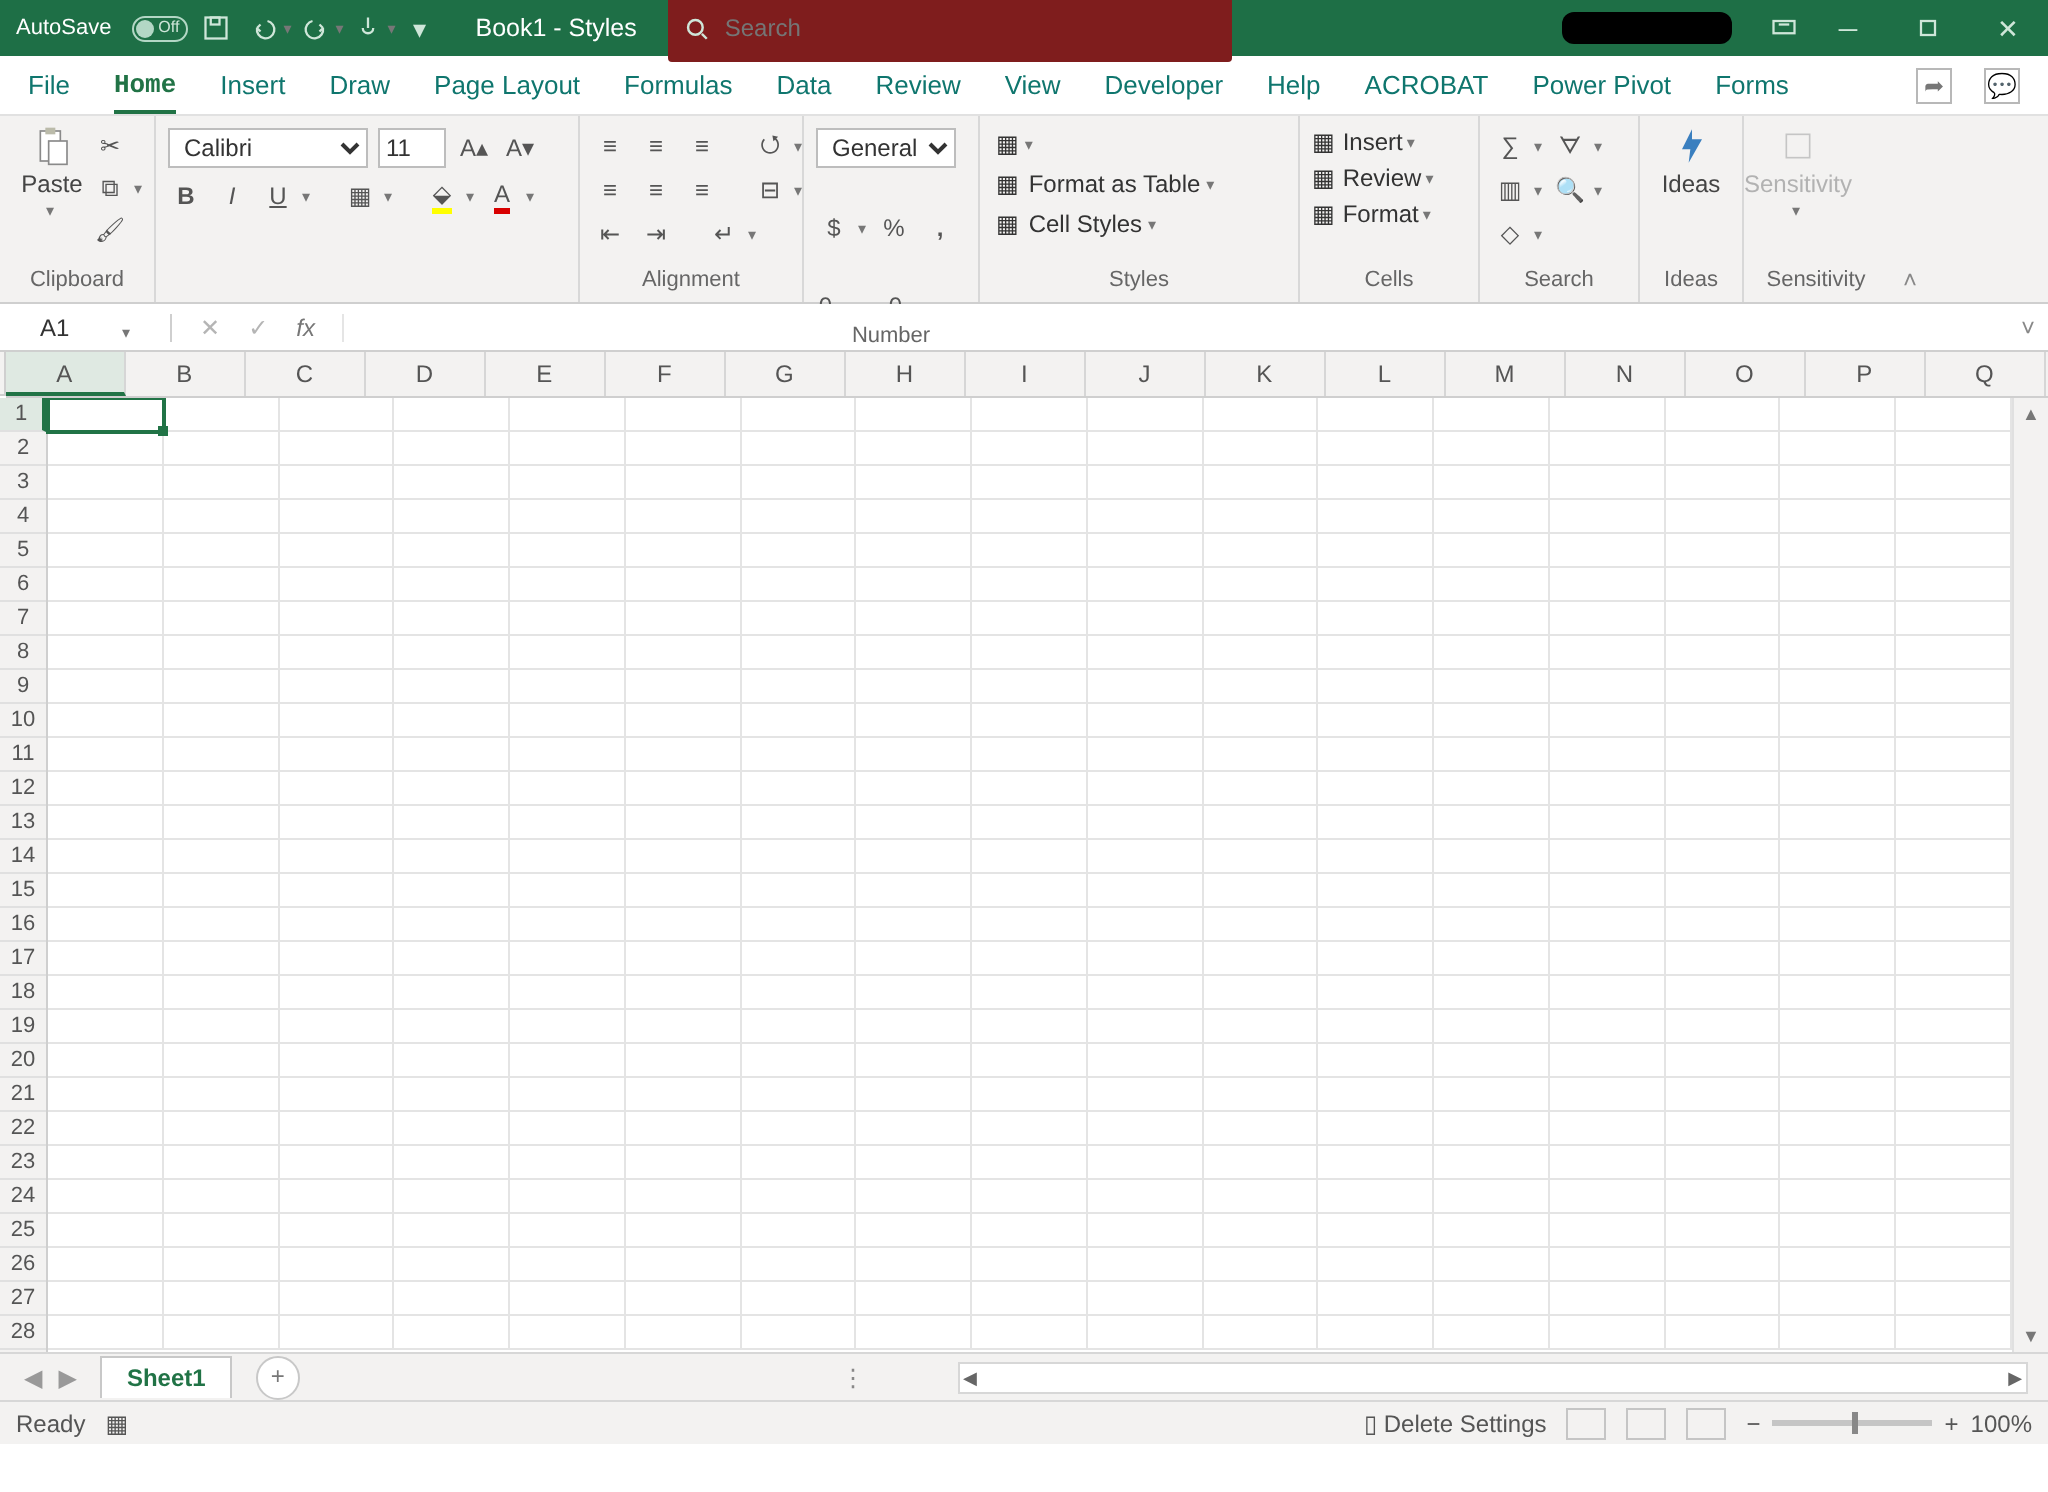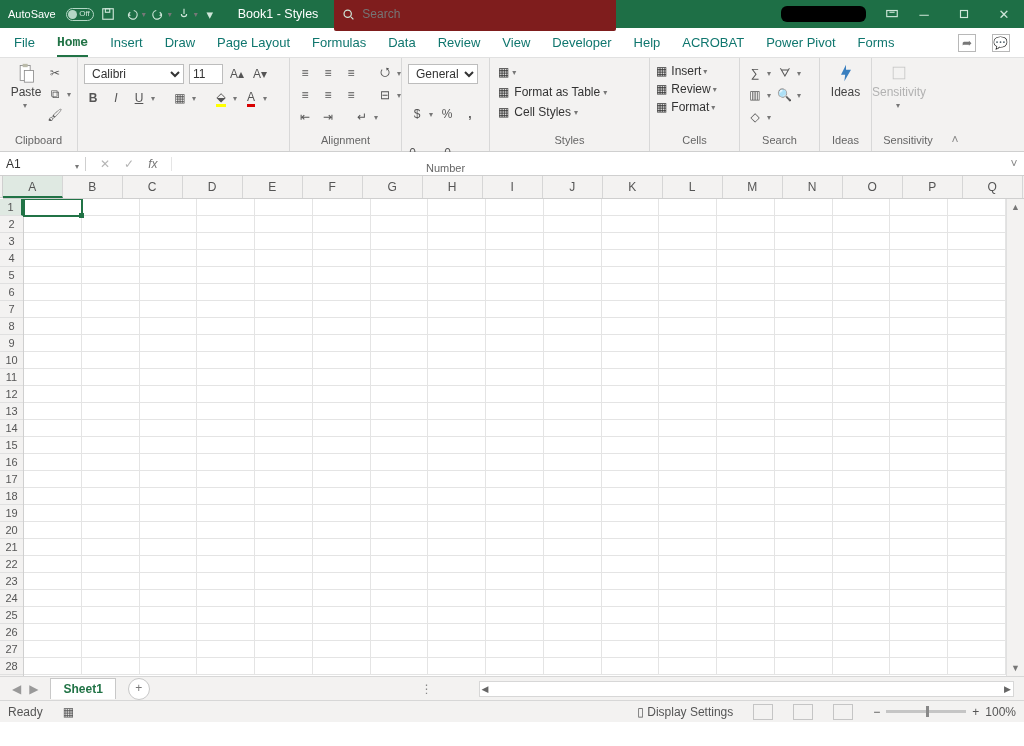--- a/index.html
+++ b/index.html
@@ -39,21 +39,21 @@
   .font-sel{width:100px;}
   .fsize{width:34px;}
   .mini{width:18px;height:18px;display:flex;align-items:center;justify-content:center;color:#555;border:1px solid transparent;}
   .dd{font-size:8px;color:#777;margin-left:-2px;}
   .numfmt{width:70px;}
   .style-btn{display:flex;align-items:center;gap:5px;color:#333;padding:1px 2px;}
   .cells-btn{display:flex;align-items:center;gap:4px;color:#333;}
   .gray{color:#b2b2b2;}
   
   .fbar{height:24px;display:flex;align-items:center;border-bottom:1px solid #cfcfcf;background:#fff;}
-  .name-box{width:86px;border-right:1px solid #cfcfcf;padding:0 6px;display:flex;align-items:flex-end;justify-content:space-between;color:#333;}
+  .name-box{width:86px;border-right:1px solid #cfcfcf;padding:0 20px;display:flex;align-items:flex-end;justify-content:space-between;color:#333;}
   .name-box .dd{font-size:8px;}
   .fx-ctrl{display:flex;gap:14px;padding:0 14px;color:#b5b5b5;border-right:1px solid #e5e5e5;align-items:center;}
   .fx{font-style:italic;color:#777;}
   .fbar input{flex:1;border:none;outline:none;padding:0 6px;height:100%;color:#333;}
   .fbar .exp{width:20px;text-align:center;color:#888;}
   
   .grid-wrap{display:flex;height:500px;}
   .tri{width:24px;height:22px;border-right:1px solid #cfcfcf;border-bottom:1px solid #cfcfcf;background:#f3f2f1;position:relative;}
   .tri::after{content:"";position:absolute;right:2px;bottom:2px;border:5px solid transparent;border-right-color:#b9b9b9;border-bottom-color:#b9b9b9;}
   .col-headers{flex:1;display:flex;border-bottom:1px solid #cfcfcf;background:#f3f2f1;}
@@ -72,21 +72,21 @@
   .vscroll{width:18px;background:#f3f2f1;border-left:1px solid #e0e0e0;display:flex;flex-direction:column;align-items:center;}
   .vscroll .arr{height:16px;width:100%;text-align:center;color:#777;font-size:9px;line-height:16px;}
   
   .sheet-bar{height:24px;display:flex;align-items:center;background:#f3f2f1;border-top:1px solid #d7d7d7;}
   .sheet-nav{display:flex;gap:8px;padding:0 12px;color:#999;font-size:9px;}
   .sheet-tab{background:#fff;border:1px solid #c8c8c8;border-bottom:none;padding:3px 12px;color:#217346;font-weight:600;font-size:12px;}
   .add-sheet{width:22px;height:22px;border:1px solid #c8c8c8;border-radius:50%;margin-left:12px;text-align:center;line-height:19px;color:#777;background:#fff;}
   .hscroll{flex:1;margin:0 10px 0 40px;height:16px;background:#fff;border:1px solid #d7d7d7;display:flex;align-items:center;justify-content:space-between;padding:0 2px;}
   .hscroll .arr{font-size:9px;color:#666;}
   
-  .status-bar{height:22px;background:#f3f2f1;border-top:1px solid #d7d7d7;display:flex;align-items:center;padding:0 8px;gap:20px;color:#555;font-size:11px;}
+  .status-bar{height:22px;background:#f3f2f1;border-top:1px solid #d7d7d7;display:flex;align-items:center;padding:0 8px;gap:10px;color:#555;font-size:11px;}
   .status-bar .spacer{flex:1;}
   .view-btn{width:20px;height:16px;border:1px solid #c5c5c5;display:inline-block;}
   .zoom{display:flex;align-items:center;gap:6px;}
   .zoom-track{width:80px;height:3px;background:#c5c5c5;position:relative;}
   .zoom-track::after{content:"";position:absolute;left:50%;top:-4px;width:3px;height:11px;background:#888;}
 </style>
 </head>
 <body>
 
 <div class="title-bar">
@@ -996,21 +996,21 @@
   <div class="hscroll">
       <span class="arr">◀</span>
       <span class="arr">▶</span>
     </div>
 </div>
 
 <div class="status-bar">
   <span>Ready</span>
   <span>▦</span>
   <div class="spacer"></div>
-  <span>▯ <span>Display Settings</span></span>
+  <span>▯ <span>Delete Settings</span></span>
   <span class="view-btn"></span>
   <span class="view-btn"></span>
   <span class="view-btn"></span>
   <div class="zoom">
     <span>−</span>
     <div class="zoom-track"></div>
     <span>+</span>
     <span>100%</span>
   </div>
 </div>

